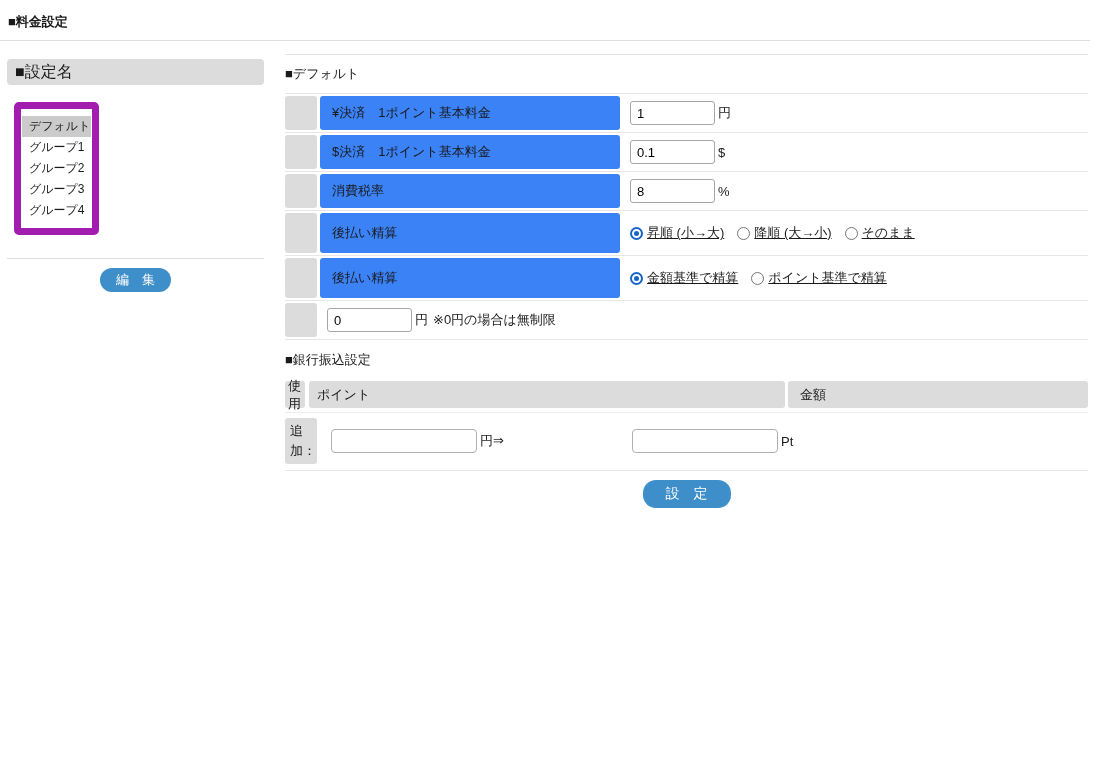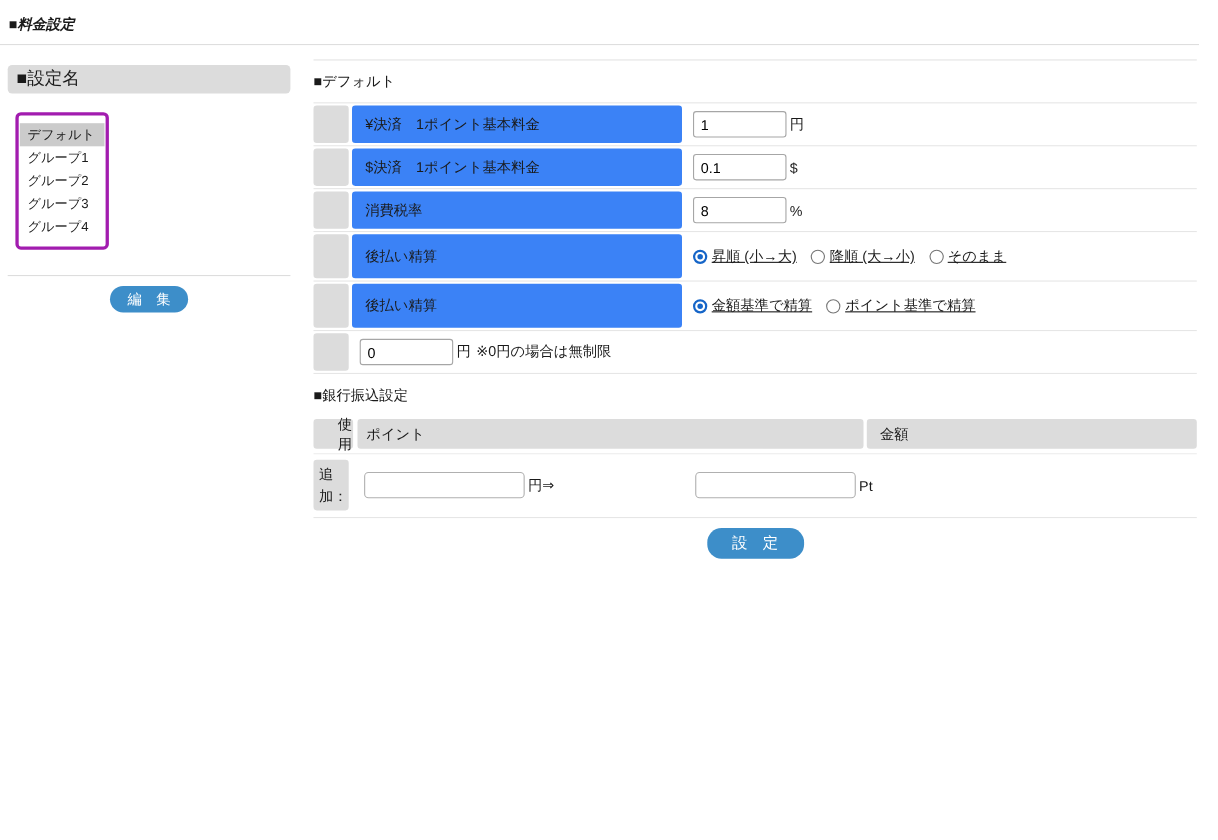--- a/index.html
+++ b/index.html
@@ -8,33 +8,33 @@
     width:1107px; height:764px; overflow:hidden;
     background:#ffffff; color:#1a1a1a;
     font-family:"Liberation Sans","DejaVu Sans",sans-serif;
     font-size:13px;
   }
   
   .page-header {
     margin:0 17px 0 0;
     padding:13px 0 9px 8px;
     border-bottom:1px solid #dedede;
-    font-weight:bold; font-size:13px;font-style:italic;
+    font-weight:bold; font-size:13px;
   }
   
   .content { display:flex; align-items:flex-start; }
   
   .sidebar { width:257px; margin-left:7px; flex-shrink:0; }
   .sidebar-header {
     margin-top:18px; background:#dcdcdc; border-radius:4px;
     padding:5px 8px; font-size:16px; line-height:16px;
   }
   .listbox {
     margin:17px 0 0 7px; width:85px;
-    border:3px solid #a21caf; border-radius:5px;
+    border:7px solid #a21caf; border-radius:5px;
     padding:7px 1px; background:#fff;
   }
   .list-item { font-size:12px; line-height:21px; padding:0 7px; cursor:default; white-space:nowrap; }
   .list-item[data-selected="true"] { background:#cbcbcb; }
   .sidebar-divider { border-bottom:1px solid #dddddd; margin-top:23px; }
   .edit-button {
     display:block; margin:9px auto 0;
     background:#3d8ec9; color:#ffffff; border:0; border-radius:12px;
     padding:3px 16px; font-size:13px; font-family:inherit; cursor:pointer;
   }
@@ -67,21 +67,21 @@
   .radio-circle[data-checked="true"]::after {
     content:""; position:absolute; top:50%; left:50%;
     width:5px; height:5px; margin:-2.5px 0 0 -2.5px;
     border-radius:50%; background:#1565c8;
   }
   .radio-label { text-decoration:underline; }
   
   .bank-title { padding:11px 0 12px 0; font-size:13px; }
   .bank-header { display:flex; margin-bottom:4px; }
   .bh { background:#dcdcdc; border-radius:3px; height:27px; display:flex; align-items:center; }
-  .bh-use { width:36px; padding-left:22px; }
+  .bh-use { width:20px; padding-left:3px; }
   .bh-amount { width:300px; margin-left:3px; padding-left:12px; }
   .bh-point { flex:1; margin-left:4px; padding-left:8px; }
   .bank-row {
     display:flex; align-items:stretch;
     border-top:1px solid #ededed; border-bottom:1px solid #e6e6e6;
     padding:5px 0 6px;
   }
   .br-label {
     width:32px; background:#dcdcdc; border-radius:3px;
     padding:3px 0 3px 5px; line-height:20px; white-space:pre-line;

